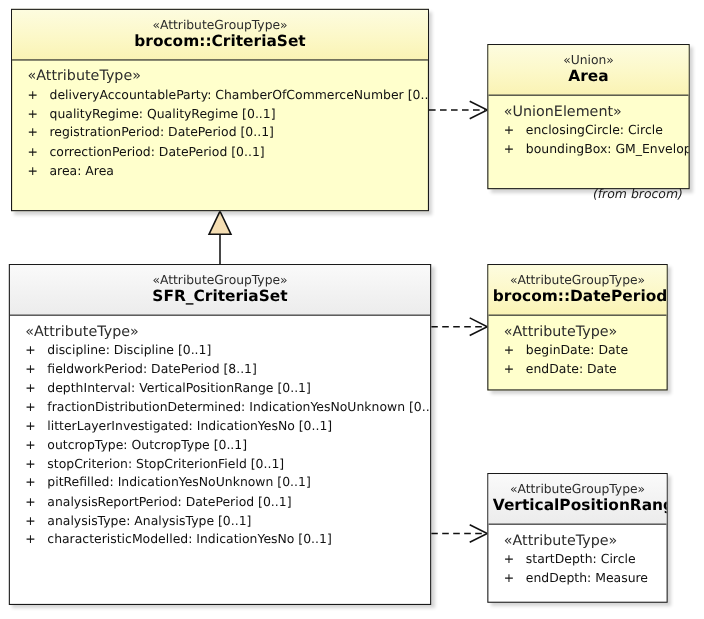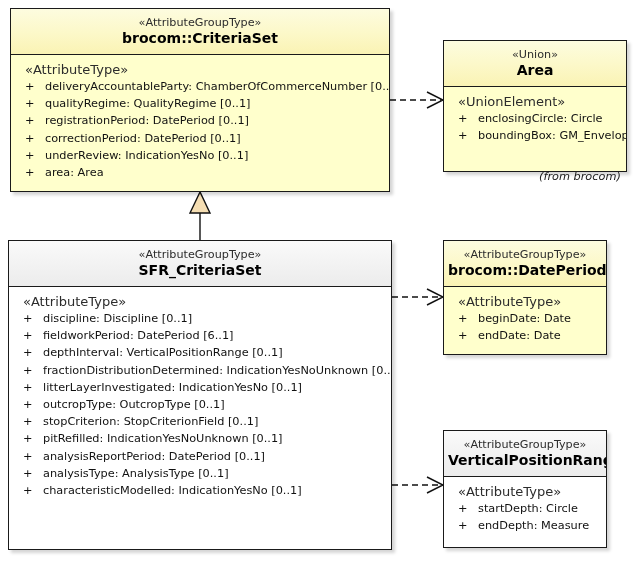--- a/index.html
+++ b/index.html
@@ -149,23 +149,20 @@
       <div class="attr-row">
         <span class="attr-vis">+</span><span class="attr-text">qualityRegime: QualityRegime [0..1]</span>
       </div>
       <div class="attr-row">
         <span class="attr-vis">+</span><span class="attr-text">registrationPeriod: DatePeriod [0..1]</span>
       </div>
       <div class="attr-row">
         <span class="attr-vis">+</span><span class="attr-text">correctionPeriod: DatePeriod [0..1]</span>
       </div>
       <div class="attr-row">
-        <span class="attr-vis">+</span><span class="attr-text">underReview: IndicationYesNo [0..1]</span>
-      </div>
-      <div class="attr-row">
         <span class="attr-vis">+</span><span class="attr-text">area: Area</span>
       </div>
     </div>
   </div>
 
   <div class="uml-box yellow" style="left:443px; top:40px; width:184px; height:132px;">
     <div class="box-header">
       <div class="stereotype">«Union»</div>
       <div class="classname">Area</div>
     </div>
@@ -185,21 +182,21 @@
     <div class="box-header">
       <div class="stereotype">«AttributeGroupType»</div>
       <div class="classname">SFR_CriteriaSet</div>
     </div>
     <div class="box-body">
       <div class="body-stereotype">«AttributeType»</div>
       <div class="attr-row">
         <span class="attr-vis">+</span><span class="attr-text">discipline: Discipline [0..1]</span>
       </div>
       <div class="attr-row">
-        <span class="attr-vis">+</span><span class="attr-text">fieldworkPeriod: DatePeriod [6..1]</span>
+        <span class="attr-vis">+</span><span class="attr-text">fieldworkPeriod: DatePeriod [8..1]</span>
       </div>
       <div class="attr-row">
         <span class="attr-vis">+</span><span class="attr-text">depthInterval: VerticalPositionRange [0..1]</span>
       </div>
       <div class="attr-row">
         <span class="attr-vis">+</span><span class="attr-text">fractionDistributionDetermined: IndicationYesNoUnknown [0..1]</span>
       </div>
       <div class="attr-row">
         <span class="attr-vis">+</span><span class="attr-text">litterLayerInvestigated: IndicationYesNo [0..1]</span>
       </div>

